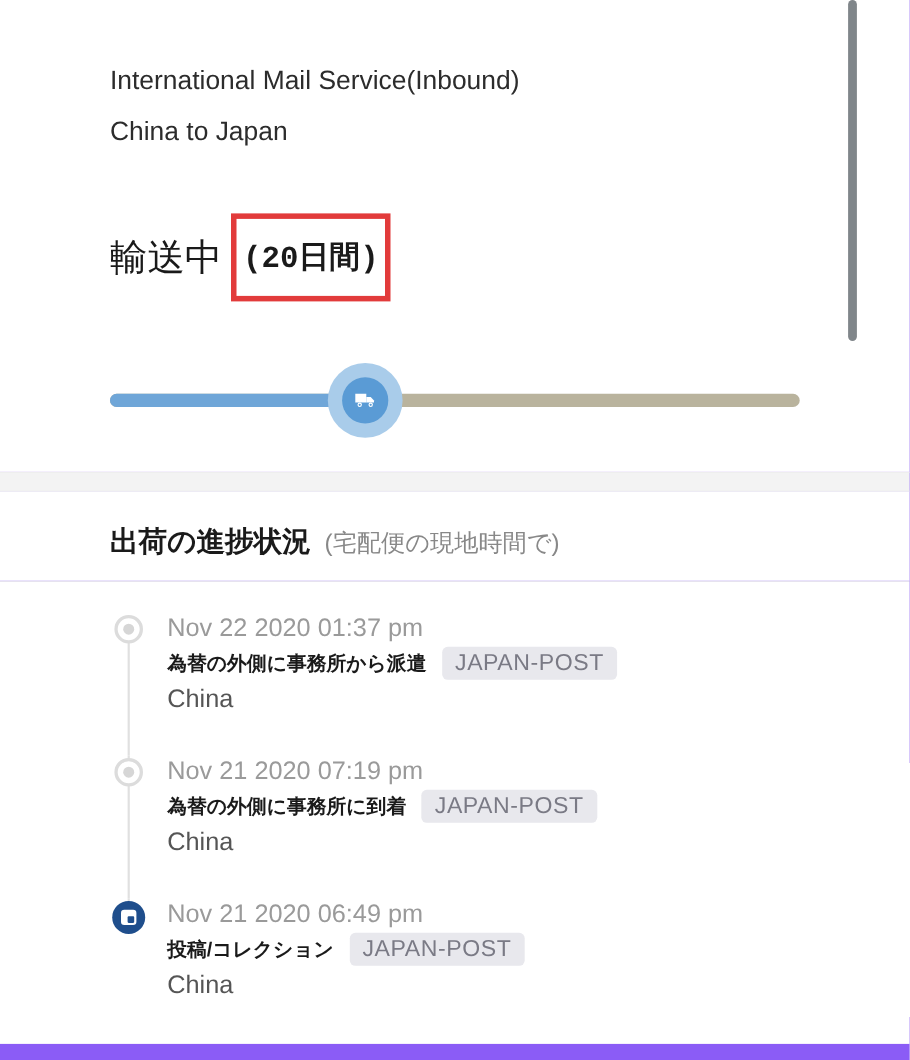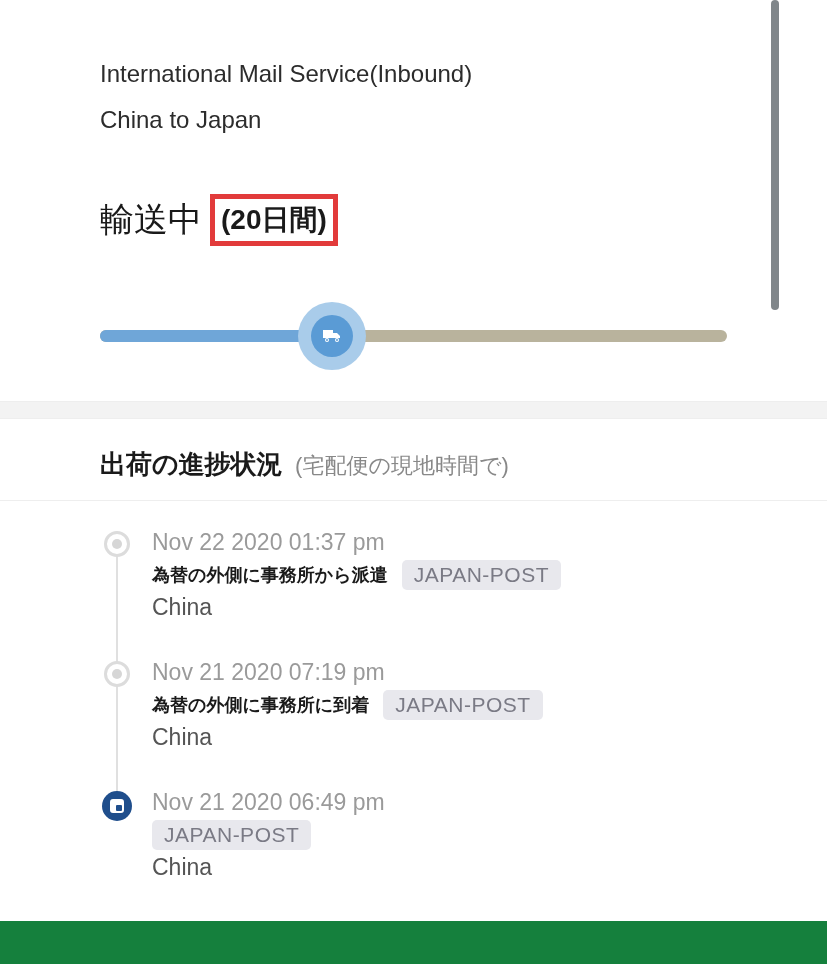--- a/index.html
+++ b/index.html
@@ -5,21 +5,21 @@
   * { box-sizing: border-box; margin: 0; padding: 0; }
   body {
     font-family: -apple-system, BlinkMacSystemFont, "Segoe UI", Helvetica, Arial, sans-serif;
     background: #fafafa;
     width: 827px;
     height: 964px;
     position: relative;
     overflow: hidden;
   }
   .page {
-    background: #15803d;
+    background: #8b5cf6;
     padding: 0;
     width: 100%;
     height: 100%;
   }
   .scrollbar {
     position: absolute;
     right: 48px;
     top: 0;
     width: 8px;
     height: 310px;
@@ -45,22 +45,23 @@
     align-items: center;
     gap: 8px;
   }
   .status-label {
     font-size: 34px;
     font-weight: 400;
     color: #1a1a1a;
   }
   .duration-box {
     border: 5px solid #e23b3b;
-    padding: 2px 6px;
+    padding: 16px 6px;
     display: inline-block;
+    font-family: Liberation Mono, monospace;
   }
   .duration-text {
     font-size: 28px;
     font-weight: 700;
     color: #1a1a1a;
   }
   .progress-wrap {
     position: relative;
     margin-top: 55px;
     height: 70px;
@@ -313,20 +314,21 @@
       <div class="event-location">China</div>
     </div>
 
     <div class="timeline-event">
       <div class="timeline-line"></div>
       <div class="timeline-dot origin">
         <div class="timeline-dot-inner"></div>
       </div>
       <div class="event-date">Nov 21 2020 06:49 pm</div>
       <div class="event-desc-row">
+        <span class="event-desc">投稿/コレクション</span>
         <span class="carrier-badge">JAPAN-POST</span>
       </div>
       <div class="event-location">China</div>
     </div>
 
   </div>
 
 
 </div>
 

